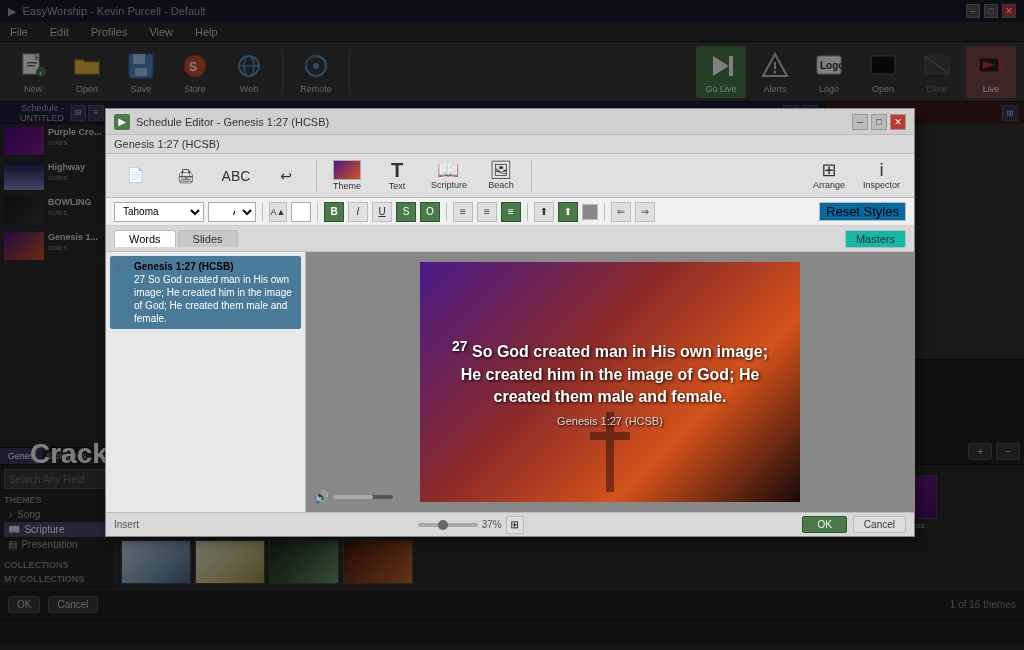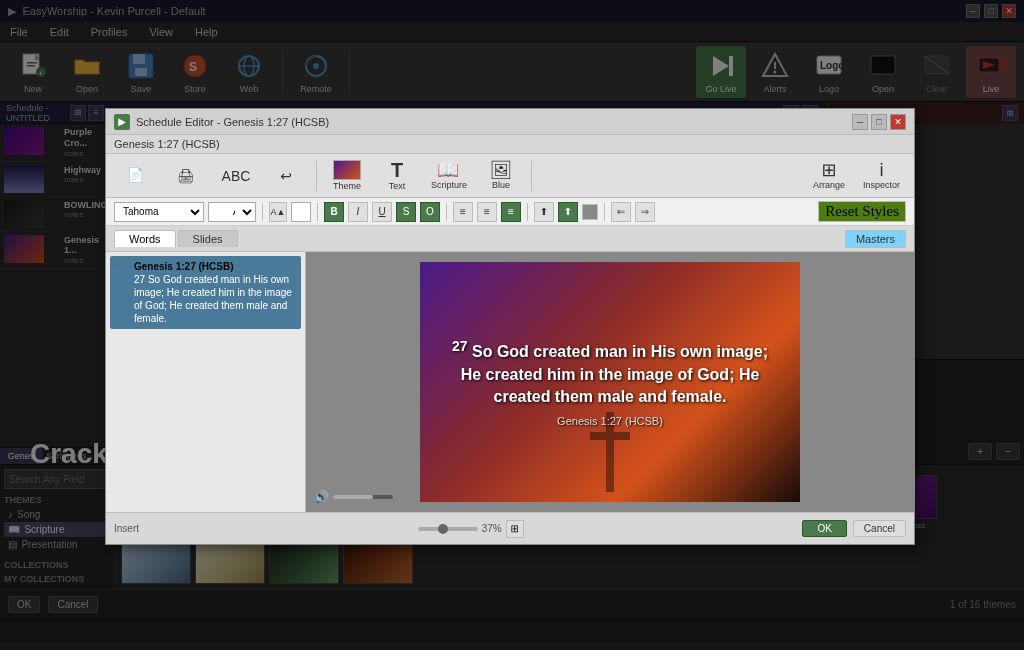--- a/index.html
+++ b/index.html
@@ -23,21 +23,21 @@
     .toolbar-right { margin-left: auto; display: flex; gap: 4px; }
     .go-live-btn { background: #4a7a4a; color: white; border-radius: 3px; }
     .live-btn { background: #7a4a4a; color: white; border-radius: 3px; }
 
     
     .main-area { display: flex; height: calc(650px - 22px - 20px - 60px - 24px); }
 
     
     .schedule-panel { width: 110px; background: #2a2a2a; border-right: 1px solid #111; display: flex; flex-direction: column; }
     .schedule-items { flex: 1; overflow-y: auto; }
-    .schedule-item { padding: 3px 4px; border-bottom: 1px solid #333; cursor: pointer; display: flex; gap: 20px; align-items: flex-start; }
+    .schedule-item { padding: 3px 4px; border-bottom: 1px solid #333; cursor: pointer; display: flex; gap: 4px; align-items: flex-start; }
     .schedule-item-thumb { width: 40px; height: 28px; background: #555; flex-shrink: 0; overflow: hidden; }
     .schedule-item-info { flex: 1; }
     .schedule-item-title { font-size: 9px; color: #ddd; font-weight: bold; line-height: 1.2; }
     .schedule-item-notes { font-size: 8px; color: #888; }
     .schedule-tabs { display: flex; background: #222; border-top: 1px solid #111; }
     .schedule-tab { flex: 1; padding: 3px; text-align: center; font-size: 9px; color: #aaa; cursor: pointer; border-right: 1px solid #333; }
     .schedule-tab.active { background: #3a3a5a; color: #fff; }
 
     
     .status-bar { height: 24px; background: #222; display: flex; align-items: center; padding: 0 8px; gap: 10px; border-top: 1px solid #111; font-size: 10px; color: #888; }
@@ -64,21 +64,21 @@
     .format-select { height: 20px; font-size: 10px; background: white; border: 1px solid #aaa; padding: 0 4px; }
     .format-btn { width: 20px; height: 20px; display: flex; align-items: center; justify-content: center; background: #e0e0e0; border: 1px solid #bbb; cursor: pointer; font-size: 10px; color: #333; }
     .format-btn.active { background: #4a7a4a; color: white; border-color: #2a5a2a; }
     .format-color { width: 20px; height: 20px; background: black; border: 1px solid #aaa; cursor: pointer; }
     .format-sep { width: 1px; height: 18px; background: #bbb; margin: 0 2px; }
 
     
     .modal-tabs { background: #d8d8d8; display: flex; align-items: center; border-bottom: 1px solid #bbb; height: 26px; padding: 0 8px; gap: 2px; }
     .modal-tab { padding: 2px 14px; font-size: 11px; cursor: pointer; border-radius: 3px 3px 0 0; color: #333; background: #c8c8c8; border: 1px solid #bbb; border-bottom: none; }
     .modal-tab.active { background: white; border-color: #bbb; color: #000; }
-    .modal-masters-btn { margin-left: auto; padding: 2px 10px; font-size: 11px; cursor: pointer; background: #7dd3fc; border: 1px solid #bbb; border-radius: 2px; color: #333; }
+    .modal-masters-btn { margin-left: auto; padding: 2px 10px; font-size: 11px; cursor: pointer; background: #14b8a6; border: 1px solid #bbb; border-radius: 2px; color: #333; }
 
     
     .modal-body { display: flex; flex: 1; background: #f0f0f0; min-height: 0; }
     .modal-slide-list { width: 200px; background: #e8e8e8; border-right: 1px solid #bbb; padding: 4px; overflow-y: auto; }
     .slide-list-item { padding: 4px 6px; cursor: pointer; border-radius: 2px; display: flex; gap: 6px; align-items: flex-start; }
     .slide-list-item.active { background: #4a7a9a; }
     .slide-list-item.active .slide-text { color: white; }
     .slide-num { font-size: 10px; color: #666; min-width: 12px; }
     .slide-text { font-size: 10px; color: #333; line-height: 1.3; }
     .slide-text strong { color: #000; }
@@ -131,21 +131,21 @@
     .theme-row2-2 { background: linear-gradient(135deg, #f0e8d0, #d0c890, #a09050); }
     .theme-row2-3 { background: linear-gradient(135deg, #1a2a1a, #3a5a3a, #6a9a6a); }
     .theme-row2-4 { background: linear-gradient(135deg, #3a1a0a, #8a3a1a, #c06a2a); }
 
     
     .right-panel { width: 160px; background: #2a2a2a; border-left: 1px solid #111; display: flex; flex-direction: column; }
     .right-panel-btns { display: flex; justify-content: flex-end; padding: 4px; gap: 4px; background: #222; }
     .panel-btn { padding: 2px 8px; background: #3a3a3a; border: 1px solid #555; color: #ccc; font-size: 10px; cursor: pointer; border-radius: 2px; }
 
     
-    .modal-insert-bar { background: #d8d8d8; height: 32px; display: flex; align-items: center; padding: 0 8px; border-top: 1px solid #bbb; font-size: 10px; color: #555; justify-content: space-between; }
+    .modal-insert-bar { background: #d8d8d8; height: 24px; display: flex; align-items: center; padding: 0 8px; border-top: 1px solid #bbb; font-size: 10px; color: #555; justify-content: space-between; }
     .modal-zoom { display: flex; align-items: center; gap: 4px; font-size: 10px; color: #555; }
     .zoom-slider { width: 60px; height: 4px; background: #aaa; border-radius: 2px; }
     .zoom-handle { width: 10px; height: 10px; background: #666; border-radius: 50%; margin-top: -3px; margin-left: 20px; }
 
     .ok-cancel { display: flex; gap: 6px; align-items: center; }
     .ok-btn { padding: 2px 14px; background: #4a7a4a; color: white; border: 1px solid #2a5a2a; cursor: pointer; font-size: 10px; border-radius: 2px; }
     .cancel-btn { padding: 2px 10px; background: #ddd; color: #333; border: 1px solid #bbb; cursor: pointer; font-size: 10px; border-radius: 2px; }
 
     
     .watermark { position: fixed; bottom: 180px; left: 30px; font-size: 28px; font-weight: bold; color: white; z-index: 50; pointer-events: none; }
@@ -298,21 +298,21 @@
             <polygon points="6,9 18,13 6,17" fill="#cc3333"></polygon>
             <rect x="24" y="8" width="3" height="10" fill="#cc3333"></rect>
           </svg>
       </div>
       <span>Live</span>
     </div>
   </div>
 </div>
 
 <div style="display:flex; height:22px; background:#1a1a2e; border-bottom:1px solid #111;">
-  <div class="schedule-header-bar" style="width:110px; flex-shrink:0;">
+  <div class="schedule-header-bar" style="width:110px; flex-shrink:0;text-align:right;">
     <span style="font-size:9px;">Schedule - UNTITLED</span>
     <div class="schedule-view-btns">
       <div class="view-btn">⊞</div>
       <div class="view-btn">≡</div>
     </div>
   </div>
   <div class="preview-header-bar" style="flex:1; border-left:1px solid #111;">
     <span>Preview - Genesis 1:27 (HCSB)</span>
     <div style="margin-left:auto; display:flex; gap:3px;">
       <div class="view-btn">⊞</div>
@@ -522,21 +522,21 @@
       <div class="modal-tool-btn">
         <div class="modal-tool-icon" style="font-size:20px;font-weight:bold;">T</div>
         <span>Text</span>
       </div>
       <div class="modal-tool-btn">
         <div class="modal-tool-icon">📖</div>
         <span>Scripture</span>
       </div>
       <div class="modal-tool-btn">
         <div class="modal-tool-icon">🖼</div>
-        <span>Blue</span>
+        <span>Beach</span>
       </div>
       <div class="modal-tool-sep"></div>
       <div class="modal-tool-btn modal-arrange-btn">
         <div class="modal-tool-icon">⊞</div>
         <span>Arrange</span>
       </div>
       <div class="modal-tool-btn">
         <div class="modal-tool-icon">ℹ</div>
         <span>Inspector</span>
       </div>
@@ -563,21 +563,21 @@
       <div class="format-btn">≡</div>
       <div class="format-btn active">≡</div>
       <div class="format-sep"></div>
       <div class="format-btn">⬆</div>
       <div class="format-btn active">⬆</div>
       <div class="format-btn" style="background:#888;width:16px;height:16px;"></div>
       <div class="format-sep"></div>
       <div class="format-btn">⇐</div>
       <div class="format-btn">⇒</div>
       <div style="margin-left:auto;">
-        <button style="font-size:15px;background:#4d7c0f;border:1px solid #bbb;padding:1px 6px;cursor:pointer;font-family:Liberation Serif, serif;">Reset Styles</button>
+        <button style="font-size:13px;background:#0369a1;border:1px solid #bbb;padding:1px 6px;cursor:pointer;">Reset Styles</button>
       </div>
     </div>
 
     <div class="modal-tabs">
       <div class="modal-tab active">Words</div>
       <div class="modal-tab">Slides</div>
       <div class="modal-masters-btn">Masters</div>
     </div>
 
     <div class="modal-body" style="height:210px;">

